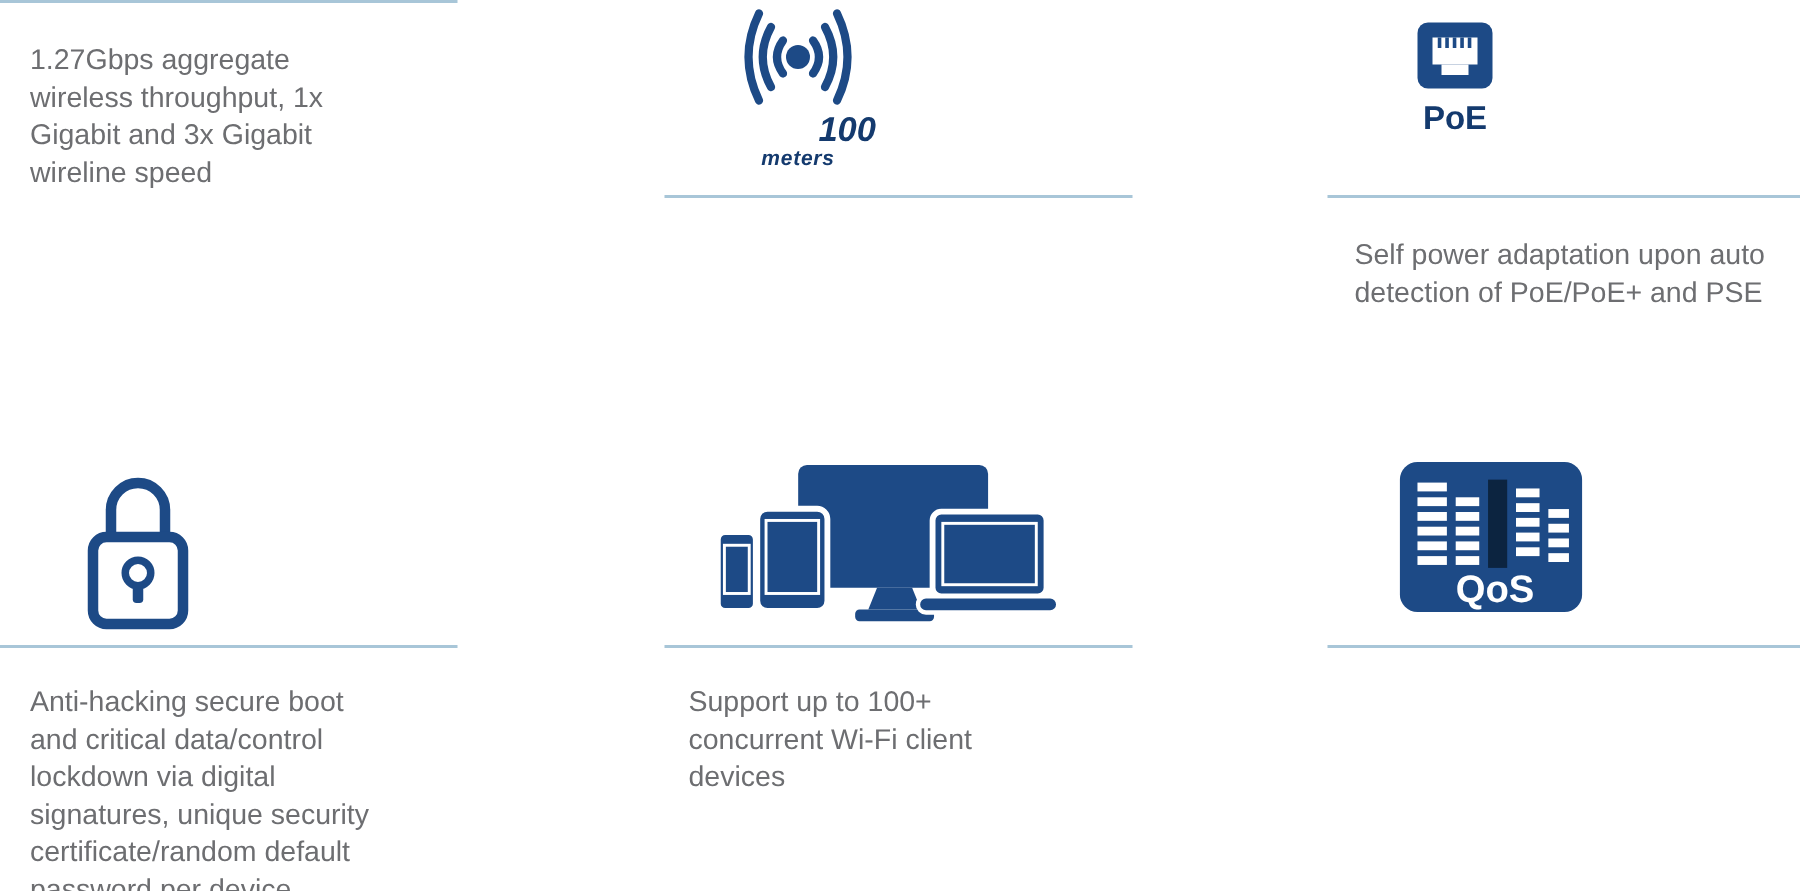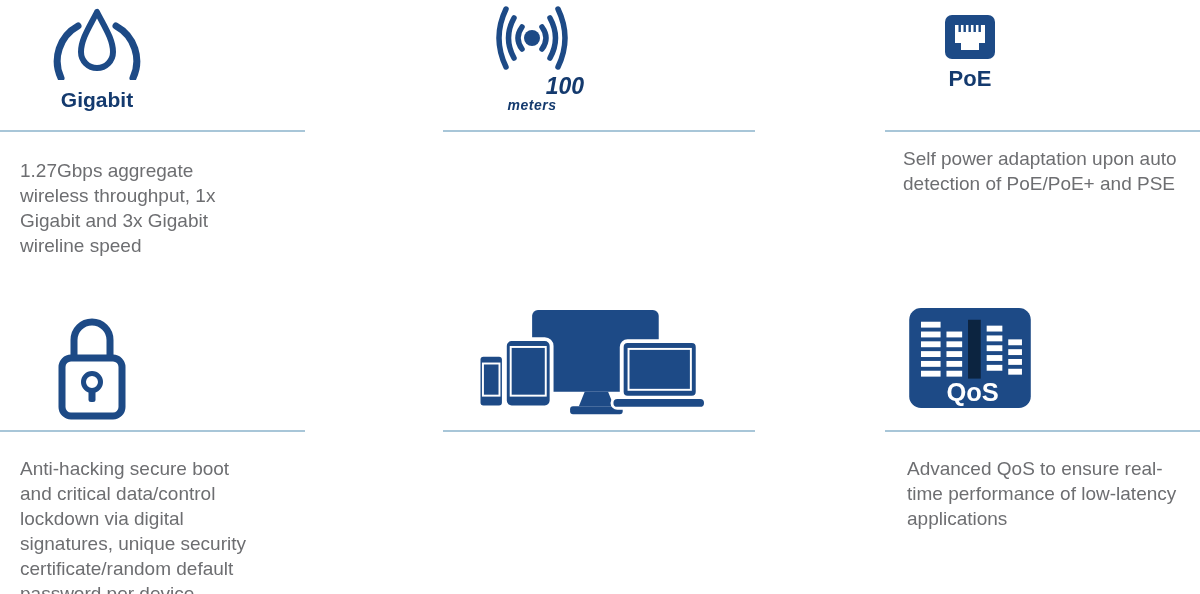--- a/index.html
+++ b/index.html
@@ -23,32 +23,32 @@
   #f5{left:443px;top:300px;width:312px;}
   #f6{left:885px;top:300px;width:315px;}
 
   .icon-area{height:130px;position:relative;}
   .divider{height:2px;background:var(--divider);}
   .desc{
     margin:0;color:var(--body-text);font-size:19px;line-height:25px;
   }
   #f1 .desc{padding:26px 50px 0 20px;}
   #f2 .desc{padding:26px 30px 0 16px;}
-  #f3 .desc{padding:14px 0 0 18px;}
+  #f3 .desc{padding:26px 0 0 18px;}
   #f4 .desc{padding:24px 42px 0 20px;}
   #f5 .desc{padding:24px 70px 0 16px;}
   #f6 .desc{padding:24px 22px 0 22px;}
 
   .icon-wrap{position:absolute;text-align:center;}
   #f1 .icon-wrap{left:45px;top:6px;width:104px;}
   #f2 .icon-wrap{left:37px;top:2px;width:104px;}
   #f3 .icon-wrap{left:40px;top:14px;width:90px;}
   #f4 .icon-wrap{left:42px;top:2px;width:100px;}
   #f5 .icon-wrap{left:32px;top:8px;width:235px;}
-  #f6 .icon-wrap{left:24px;top:8px;width:122px;}
+  #f6 .icon-wrap{left:48px;top:8px;width:122px;}
 
   .icon-label{color:var(--accent-dark);font-weight:bold;text-align:center;}
   .label-gigabit{font-size:21px;margin-top:8px;}
   .wifi-top{font-size:23px;font-style:italic;line-height:1.05;margin-top:2px;text-align:right;}
   .wifi-bottom{font-size:14px;font-style:italic;line-height:1.05;letter-spacing:0.5px;}
   .label-poe{font-size:22px;margin-top:6px;}
 
   .accent-fill{fill:var(--accent);}
   .accent-stroke{stroke:var(--accent);}
   .white-fill{fill:#ffffff;}
@@ -56,30 +56,20 @@
   .bar-dark{fill:var(--bar-dark);}
   svg{display:block;margin:0 auto;}
   .qos-text{fill:#ffffff;font-weight:bold;font-size:26px;font-family:"Liberation Sans","DejaVu Sans",sans-serif;}
 </style>
 </head>
 <body>
 
 <div>
 
   <div class="feature" id="f1">
-    <div class="icon-area">
-      <div class="icon-wrap">
-        <svg width="104" height="74" viewBox="0 0 104 74">
-          <path class="accent-stroke" d="M16,72 A40,40 0 0 1 33,20" fill="none" stroke-width="7" stroke-linecap="round"></path>
-          <path class="accent-stroke" d="M71,20 A40,40 0 0 1 88,72" fill="none" stroke-width="7" stroke-linecap="round"></path>
-          <path class="accent-stroke" d="M52,6 C45,20 36,33 36,46 A16,16 0 0 0 68,46 C68,33 59,20 52,6 Z" fill="#ffffff" stroke-width="6" stroke-linejoin="round"></path>
-        </svg>
-        <div class="icon-label label-gigabit">Gigabit</div>
-      </div>
-    </div>
     <div class="divider"></div>
     <p class="desc">1.27Gbps aggregate wireless throughput, 1x Gigabit and 3x Gigabit wireline speed</p>
   </div>
 
   <div class="feature" id="f2">
     <div class="icon-area">
       <div class="icon-wrap">
         <svg width="104" height="70" viewBox="0 0 104 70">
           <circle class="accent-fill" cx="52" cy="36" r="8"></circle>
           <path class="accent-stroke" d="M42,25 Q34,36 42,47" fill="none" stroke-width="5.5" stroke-linecap="round"></path>
@@ -142,20 +132,21 @@
           <rect x="157" y="42" width="64" height="42" fill="none" class="white-stroke" stroke-width="2"></rect>
           <rect class="accent-fill white-stroke" x="140" y="92" width="96" height="11" rx="5.5" stroke-width="3"></rect>
           <rect class="accent-fill white-stroke" x="30" y="32" width="48" height="70" rx="7" stroke-width="4"></rect>
           <rect x="36" y="40" width="36" height="50" fill="none" class="white-stroke" stroke-width="2"></rect>
           <rect class="accent-fill white-stroke" x="3" y="48" width="26" height="54" rx="5" stroke-width="4"></rect>
           <rect x="7.5" y="57" width="17" height="33" fill="none" class="white-stroke" stroke-width="2"></rect>
         </svg>
       </div>
     </div>
     <div class="divider"></div>
+    <p class="desc">Support up to 100+ concurrent Wi-Fi client devices</p>
   </div>
 
   <div class="feature" id="f6">
     <div class="icon-area">
       <div class="icon-wrap">
         <svg width="122" height="100" viewBox="0 0 124 102">
           <rect class="accent-fill" x="0" y="0" width="124" height="102" rx="12"></rect>
           <rect class="white-fill" x="12" y="14" width="20" height="6"></rect>
           <rect class="white-fill" x="12" y="24" width="20" height="6"></rect>
           <rect class="white-fill" x="12" y="34" width="20" height="6"></rect>
@@ -175,16 +166,15 @@
           <rect class="white-fill" x="79" y="58" width="16" height="6"></rect>
           <rect class="white-fill" x="101" y="32" width="14" height="6"></rect>
           <rect class="white-fill" x="101" y="42" width="14" height="6"></rect>
           <rect class="white-fill" x="101" y="52" width="14" height="6"></rect>
           <rect class="white-fill" x="101" y="62" width="14" height="6"></rect>
           <text class="qos-text" x="38" y="95">QoS</text>
         </svg>
       </div>
     </div>
     <div class="divider"></div>
-    <p class="desc">Advanced QoS to ensure real-time performance of low-latency applications</p>
   </div>
 
 </div>
 
 </body></html>

